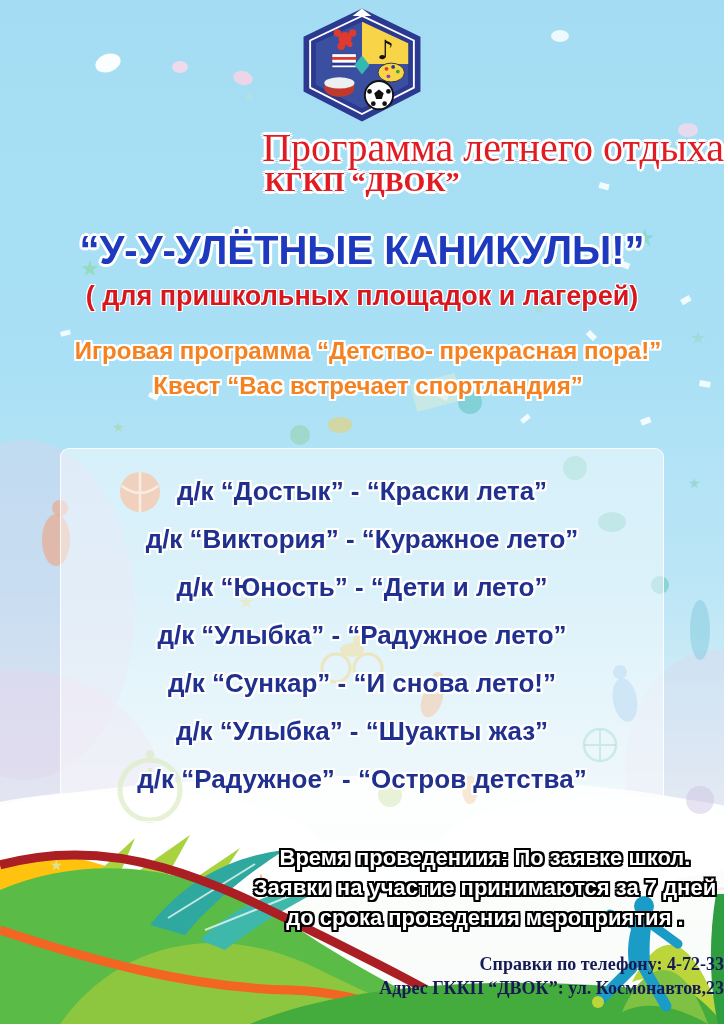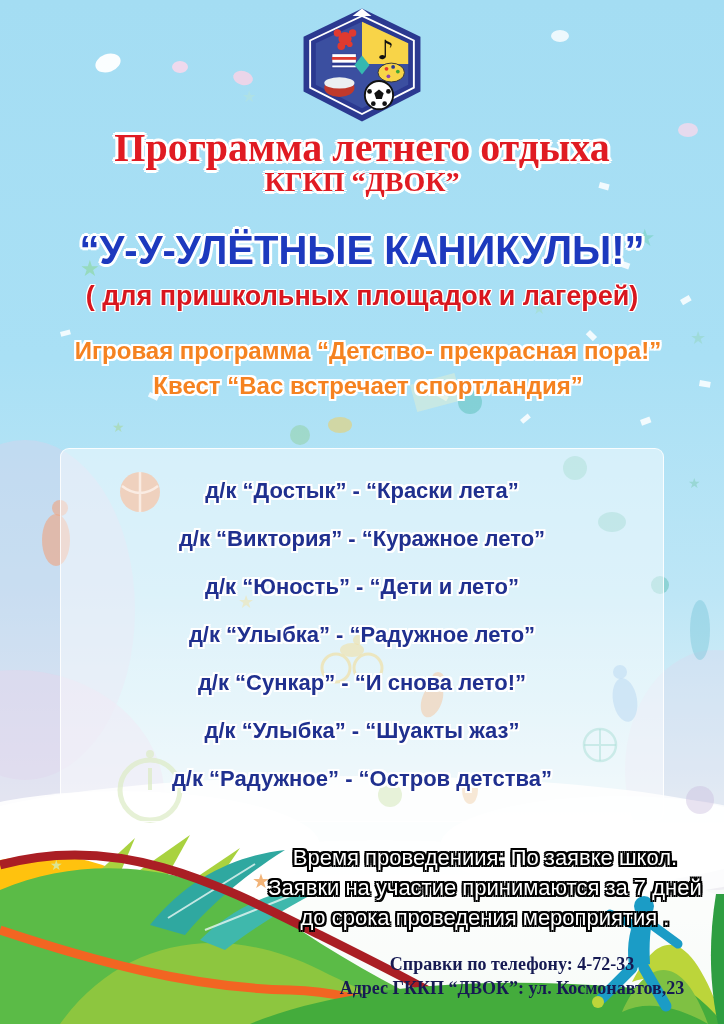--- a/index.html
+++ b/index.html
@@ -19,37 +19,37 @@
     -1px -1px 0 #fff,1px -1px 0 #fff,-1px 1px 0 #fff,1px 1px 0 #fff;}
   .ol-b2{text-shadow:-2px 0 0 #000,2px 0 0 #000,0 -2px 0 #000,0 2px 0 #000,
     -2px -2px 0 #000,2px -2px 0 #000,-2px 2px 0 #000,2px 2px 0 #000;}
 
   .doodles{left:0;top:0;z-index:1;}
   .waves{left:0;top:830px;z-index:3;}
   .runner{left:540px;top:850px;z-index:3;}
   .logo{left:296px;top:6px;z-index:5;}
 
   .title1{top:124px;font-family:"Liberation Serif","DejaVu Serif",serif;
-    font-size:40px;font-weight:700;color:#E01B22;z-index:5;}
+    font-size:40px;font-weight:400;color:#E01B22;z-index:5;text-align:right;}
   .title2{top:166px;font-family:"Liberation Serif","DejaVu Serif",serif;
     font-size:28px;font-weight:700;color:#E01B22;z-index:5;}
   .headline{top:228px;font-size:40px;font-weight:700;color:#1D39BE;z-index:5;letter-spacing:0px;}
   .subtitle{top:281px;font-size:27px;font-weight:700;color:#D8161E;z-index:5;}
   .events{top:333px;z-index:5;}
   .event-line{font-size:24px;font-weight:700;color:#F58220;line-height:35px;margin-left:12px;}
 
   .panel{left:60px;top:448px;width:604px;height:374px;z-index:4;
     background:rgba(255,255,255,0.48);border:1px solid rgba(255,255,255,0.85);
     border-radius:9px;box-sizing:border-box;padding-top:18px;text-align:center;}
-  .club-line{font-size:22px;font-weight:700;color:#20308F;line-height:48px;}
+  .club-line{font-size:26px;font-weight:700;color:#20308F;line-height:48px;}
 
   .schedule{top:843px;z-index:6;}
-  .schedule-line{font-size:22px;font-weight:400;color:#FFFFFF;line-height:30px;}
-
-  .contacts{top:952px;left:300px;width:424px;text-align:center;z-index:6;
+  .schedule-line{font-size:22px;font-weight:700;color:#FFFFFF;line-height:30px;}
+
+  .contacts{top:952px;left:300px;width:424px;text-align:right;z-index:6;
     font-family:"Liberation Serif","DejaVu Serif",serif;}
   .contact-line{font-size:18px;font-weight:700;color:#161A52;line-height:24px;}
 </style>
 </head>
 <body>
 
 <div class="poster">
 
   <svg class="abs doodles" width="724" height="1024" viewBox="0 0 724 1024" aria-hidden="true">
 

